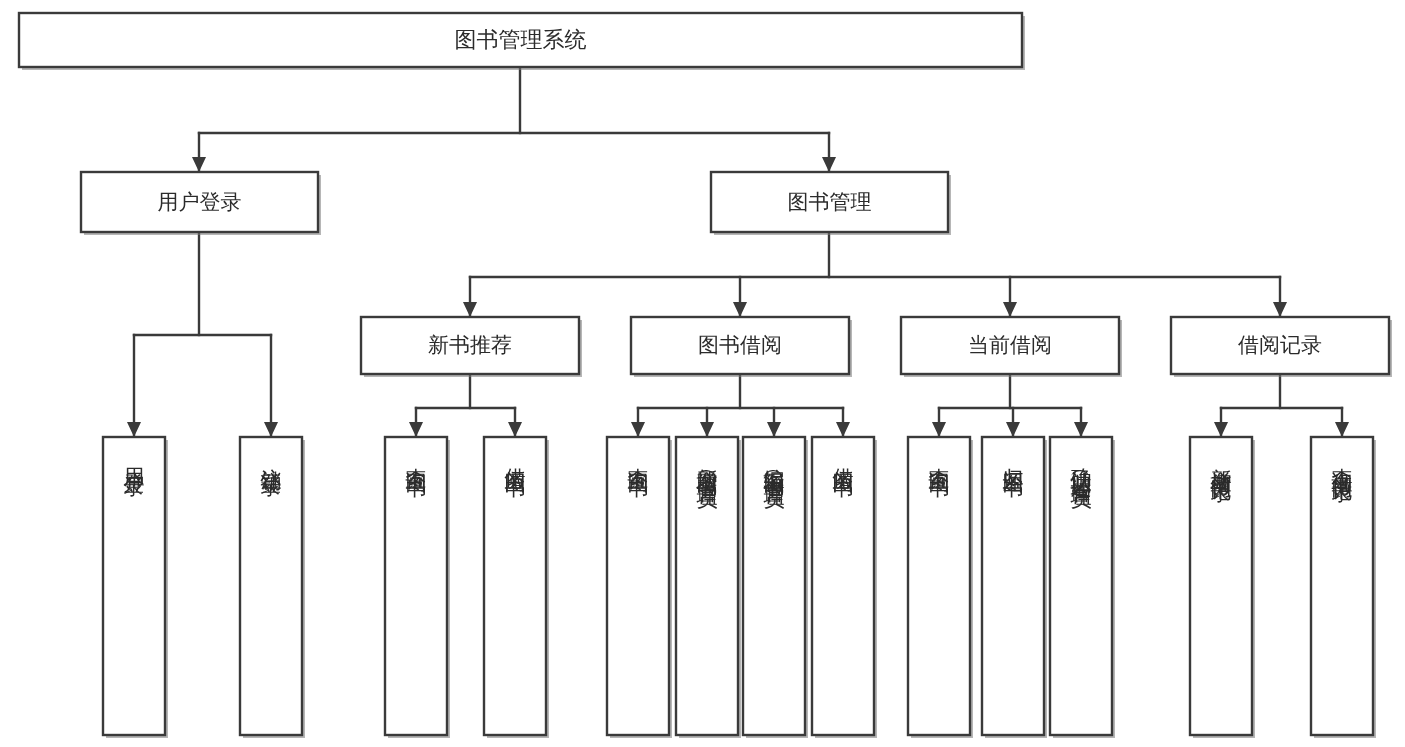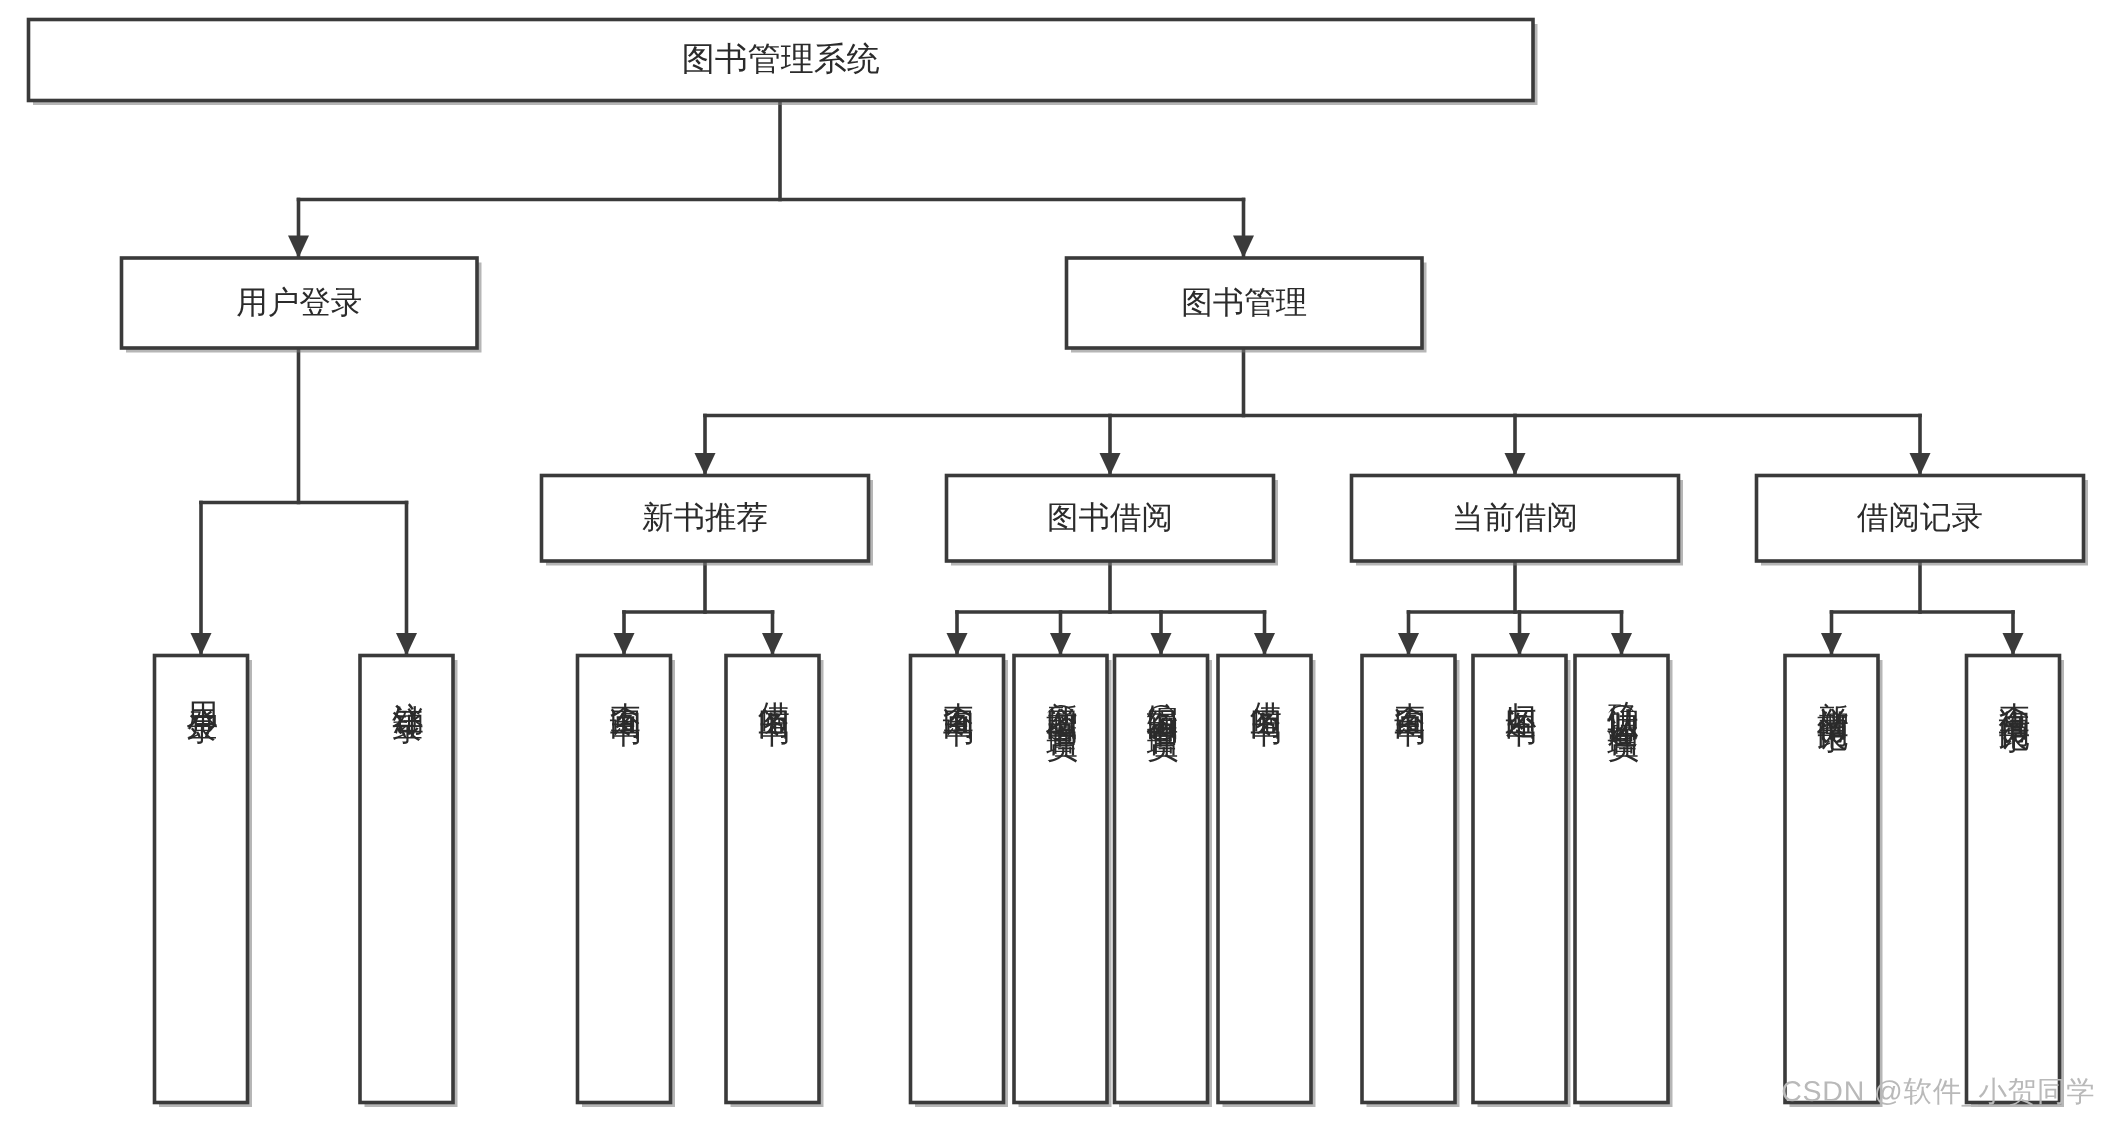--- a/index.html
+++ b/index.html
@@ -273,15 +273,14 @@
         <span class="vert-label">确认归还（管理员）</span>
       </div>
       <div class="vert-label-wrap" style="left: 1190px; top: 451px; width: 62px; height: 278px;">
         <span class="vert-label">新增借阅记录</span>
       </div>
       <div class="vert-label-wrap" style="left: 1311px; top: 451px; width: 62px; height: 278px;">
         <span class="vert-label">查询借阅记录</span>
       </div>
     </div>
 
-  <div id="watermark">CSDN @软件_小贺同学</div>
 
 </div>
 
 </body></html>

